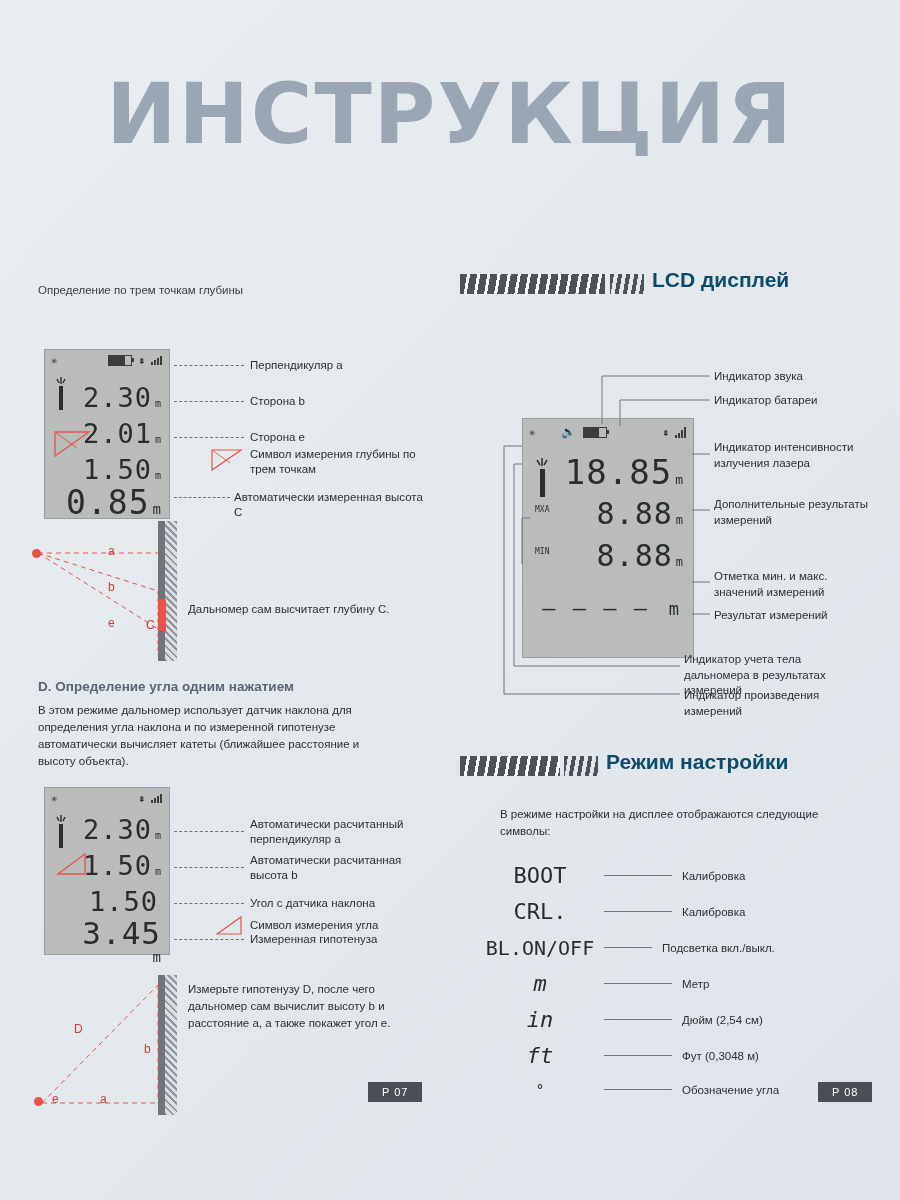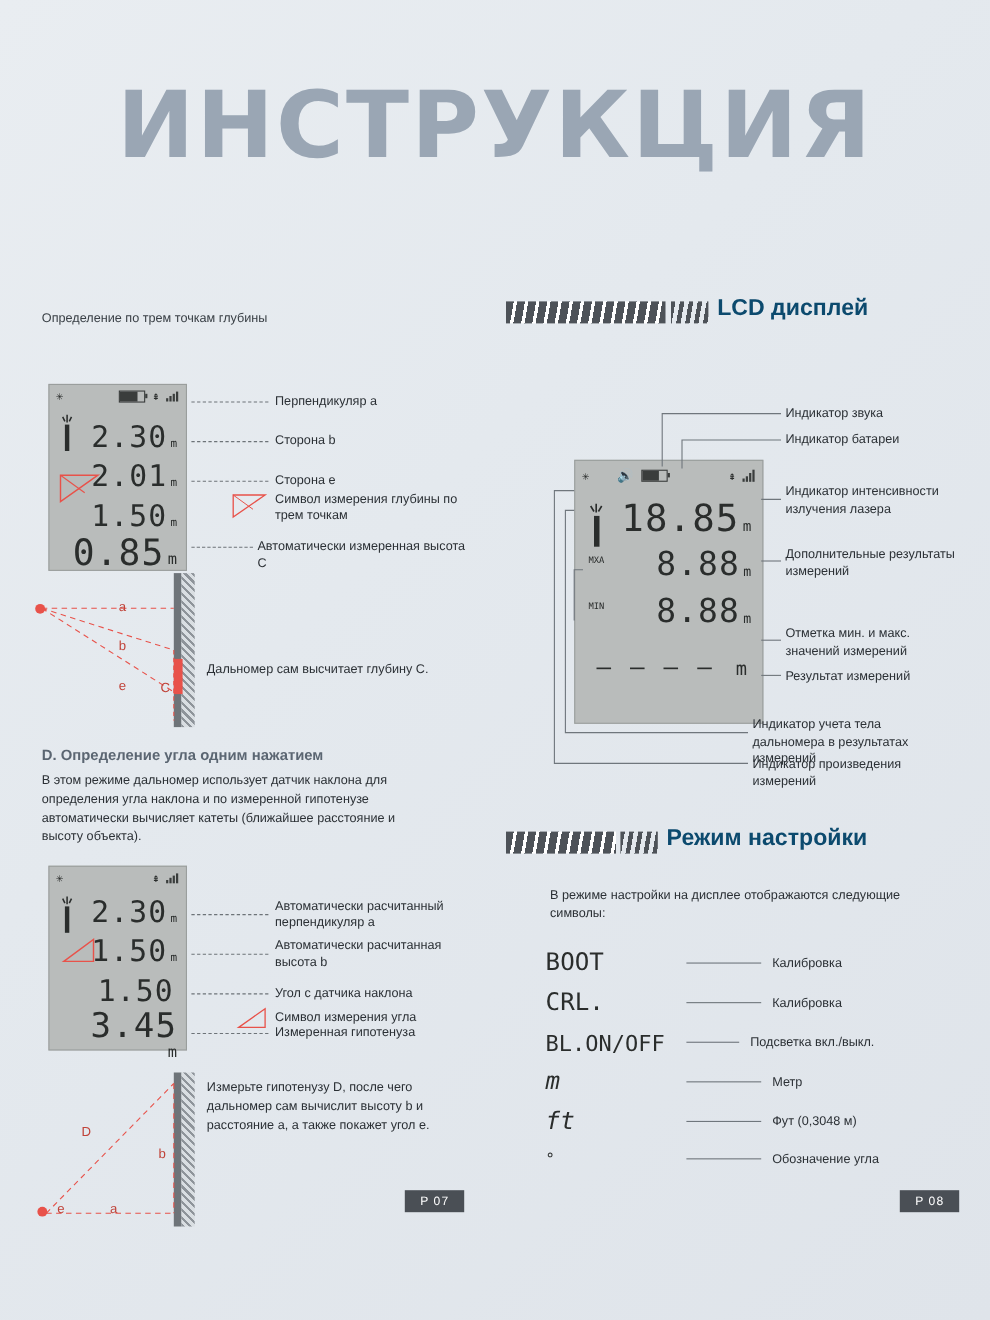--- a/index.html
+++ b/index.html
@@ -350,21 +350,21 @@
     </div>
 
     <div class="sec-head" style="margin-top:6px;">
       <div class="bar b1" style="left:0;width:100px;"></div>
       <div class="chev" style="left:104px;"></div>
       <div class="txt" style="left:146px;">Режим настройки</div>
     </div>
 
     <div class="para" style="margin-top:22px;margin-left:40px;width:320px;">В режиме настройки на дисплее отображаются следующие символы:</div>
 
-    <div style="margin-top:18px;margin-left:36px;position:relative;">
+    <div style="margin-top:18px;margin-left:16px;position:relative;text-align:center;">
       <div class="symrow" style="height:34px;">
         <div class="sym">BOOT</div>
         <div class="symline" style="width:68px;"></div>
         <div class="symlbl">Калибровка</div>
       </div>
       <div class="symrow" style="height:34px;">
         <div class="sym">CRL.</div>
         <div class="symline" style="width:68px;"></div>
         <div class="symlbl">Калибровка</div>
       </div>
@@ -372,20 +372,25 @@
         <div class="sym" style="font-size:20px;">BL.ON/OFF</div>
         <div class="symline" style="width:48px;"></div>
         <div class="symlbl">Подсветка вкл./выкл.</div>
       </div>
       <div class="symrow" style="height:34px;">
         <div class="sym" style="font-style:italic;">m</div>
         <div class="symline" style="width:68px;"></div>
         <div class="symlbl">Метр</div>
       </div>
       <div class="symrow" style="height:34px;">
+        <div class="sym" style="font-style:italic;">in</div>
+        <div class="symline" style="width:68px;"></div>
+        <div class="symlbl">Дюйм (2,54 см)</div>
+      </div>
+      <div class="symrow" style="height:34px;">
         <div class="sym" style="font-style:italic;">ft</div>
         <div class="symline" style="width:68px;"></div>
         <div class="symlbl">Фут (0,3048 м)</div>
       </div>
       <div class="symrow" style="height:30px;">
         <div class="sym" style="font-size:14px;">°</div>
         <div class="symline" style="width:68px;"></div>
         <div class="symlbl">Обозначение угла</div>
       </div>
     </div>

